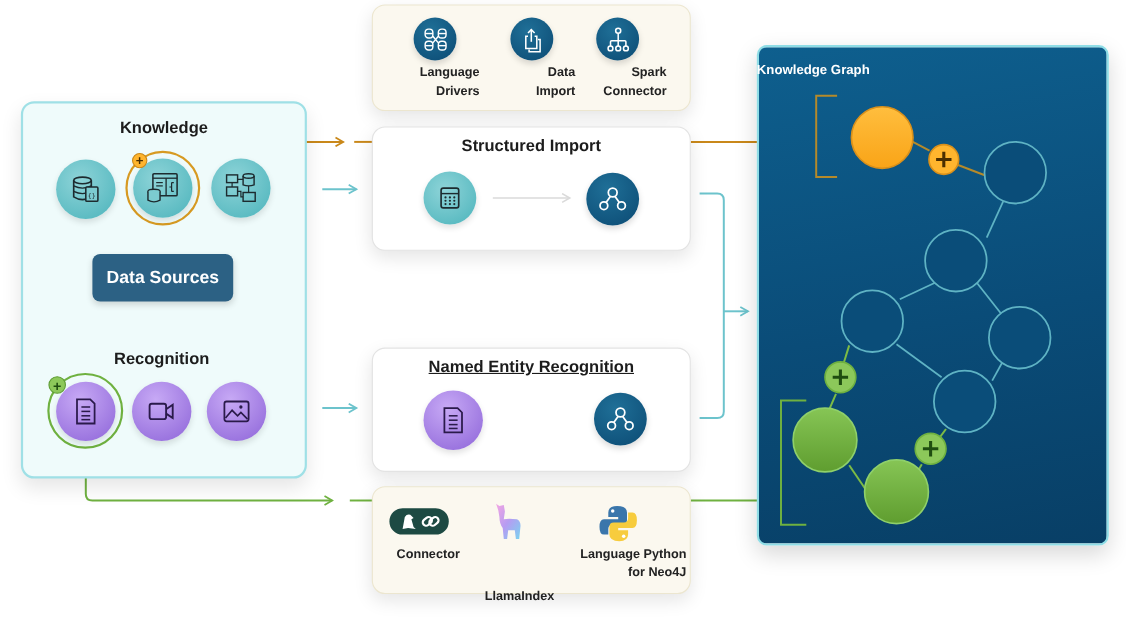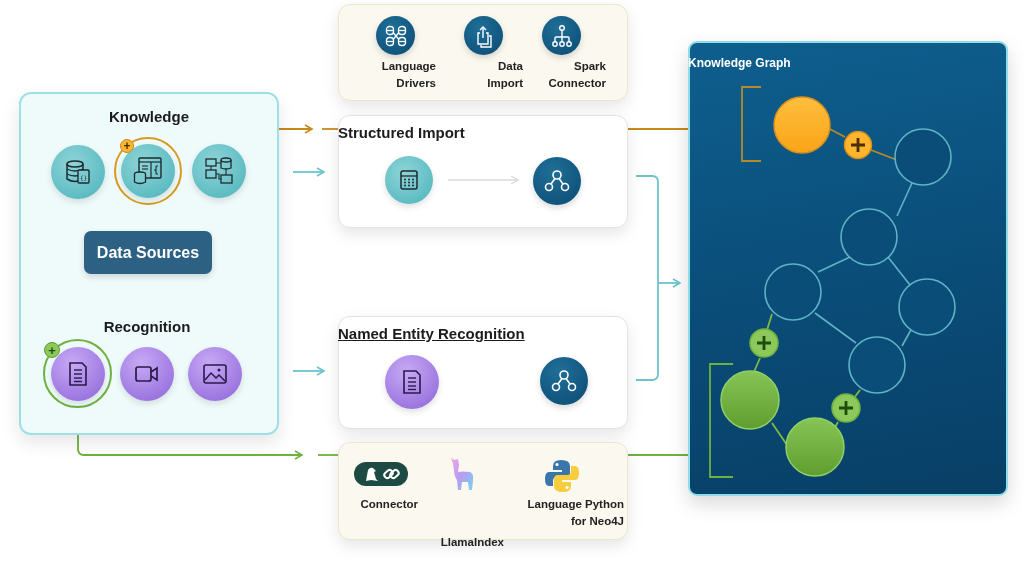--- a/index.html
+++ b/index.html
@@ -31,21 +31,21 @@
     font-weight: 700; font-size: 16px; display: flex; align-items: center; justify-content: center;
     box-shadow: 0 3px 6px rgba(0,0,0,0.15);
   }
 
   
   .card {
     position: absolute; background: #ffffff; border: 1.5px solid #e3e3e3; border-radius: 12px;
     box-shadow: 0 6px 16px rgba(0,0,0,0.10);
   }
   .card-cream { background: #fbf8ef; border-color: #ece6cf; }
-  .card-title { position: absolute; left: 0; width: 100%; text-align: left; font-weight: 700; font-size: 15px; color: #1c1c1c; }
+  .card-title { position: absolute; left: 0; width: 100%; text-align: center; font-weight: 700; font-size: 15px; color: #1c1c1c; }
   .tool-label { position: absolute; text-align: right; font-weight: 600; font-size: 11.5px; line-height: 17px; color: #222; }
 
   
   #kg-panel {
     left: 688px; top: 41px; width: 320px; height: 455px;
     background: linear-gradient(170deg, #0e5f8e 0%, #0a4c78 55%, #083f66 100%);
     border: 2.5px solid #8fdde6; border-radius: 9px;
     box-shadow: 0 8px 20px rgba(0,0,0,0.15);
   }
   #kg-title { left: 688px; top: 56px; width: 320px; text-align: left; color: #ffffff; font-weight: 700; font-size: 12px; }

